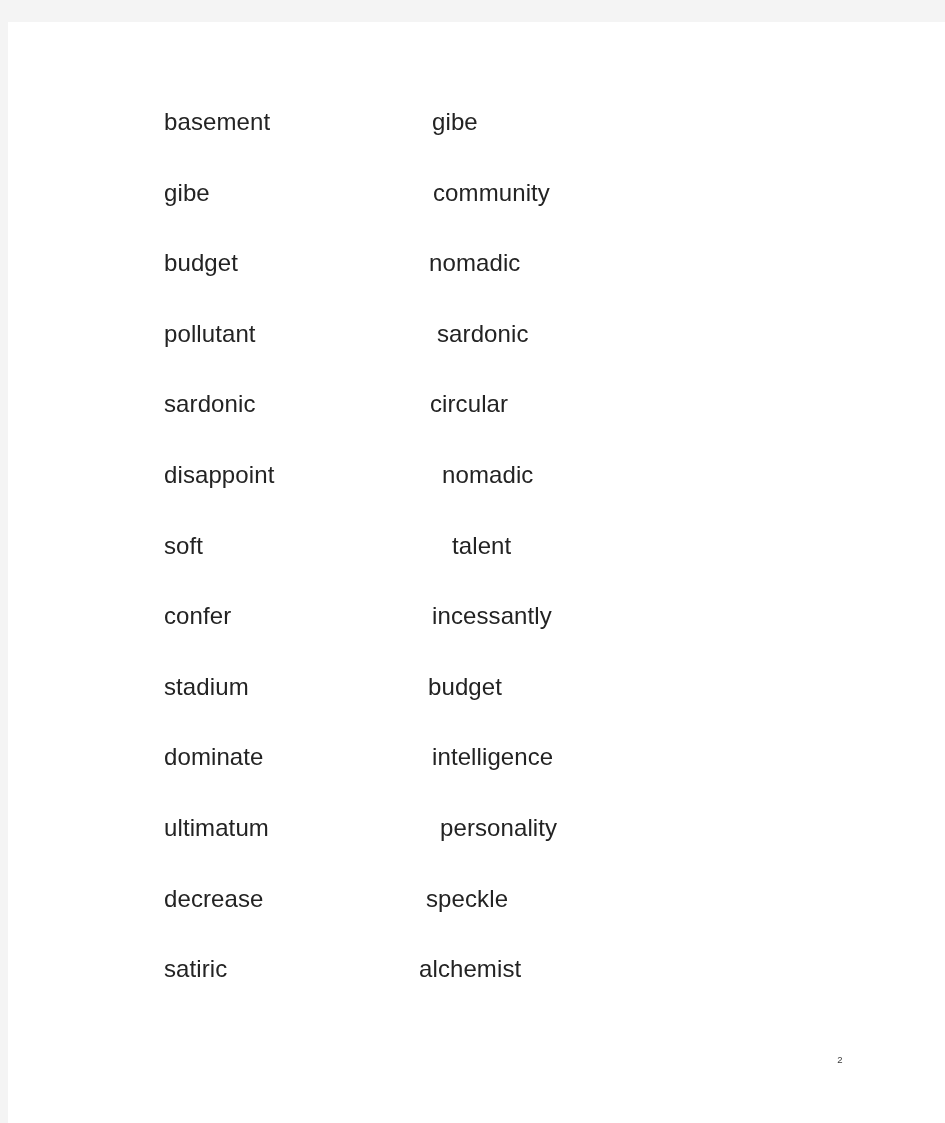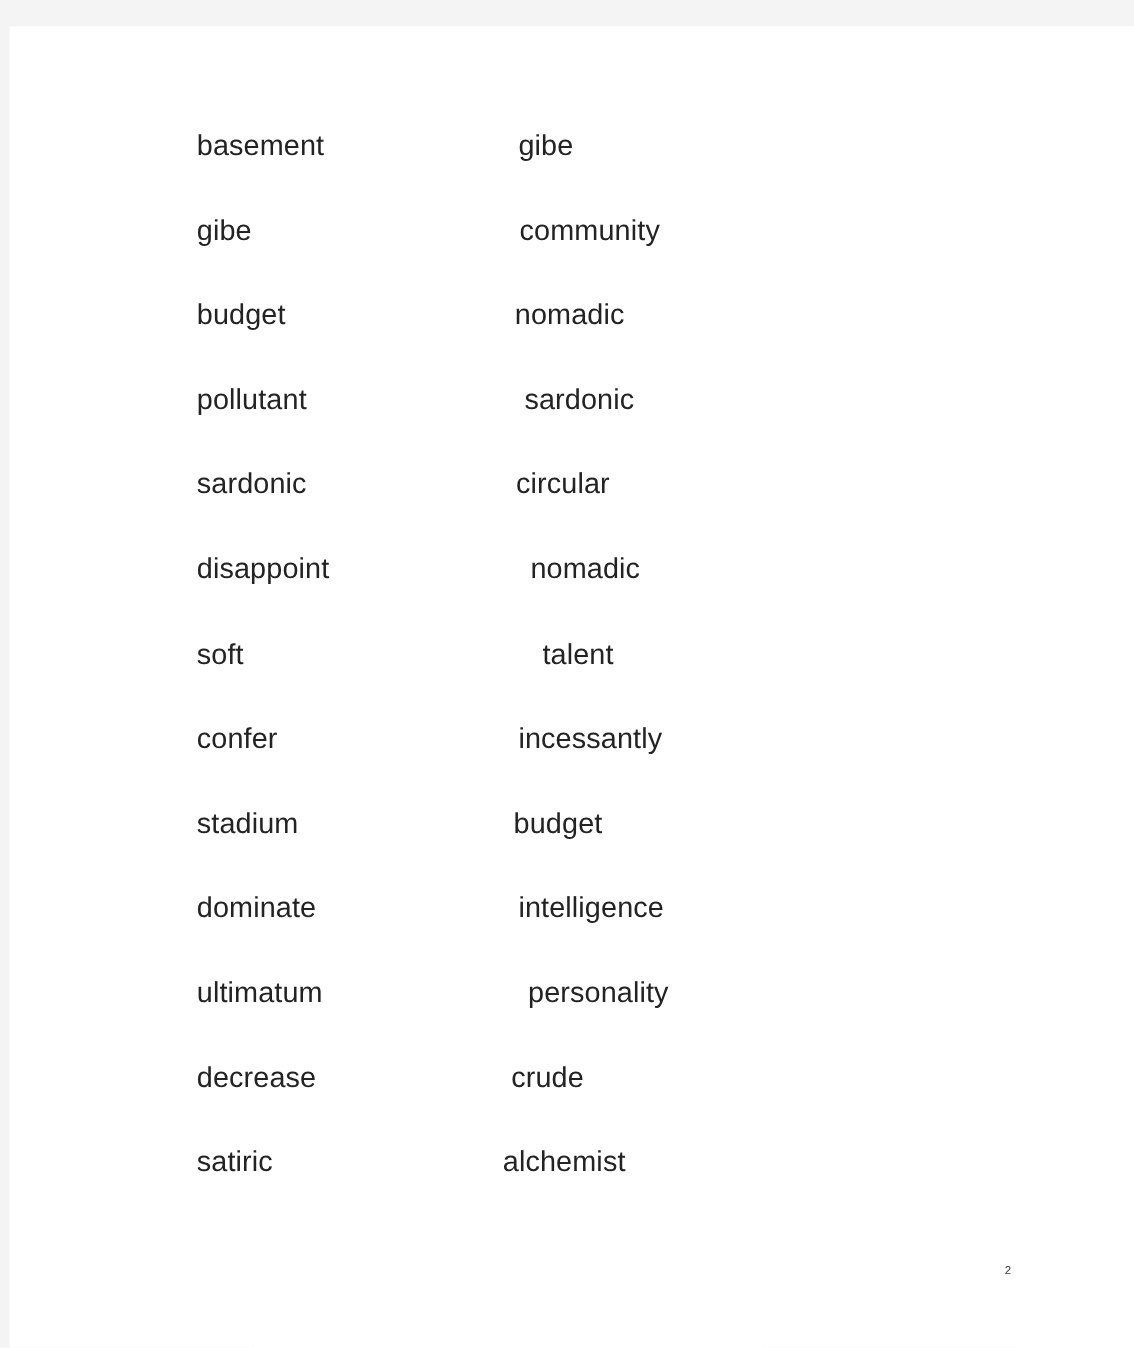--- a/index.html
+++ b/index.html
@@ -115,21 +115,21 @@
       <div class="word-row" style="top: 721.4px;">
         <div class="word-cell word-left">dominate</div>
         <div class="word-cell word-right" style="left: 424px;">intelligence</div>
       </div>
       <div class="word-row" style="top: 792px;">
         <div class="word-cell word-left">ultimatum</div>
         <div class="word-cell word-right" style="left: 432px;">personality</div>
       </div>
       <div class="word-row" style="top: 862.6px;">
         <div class="word-cell word-left">decrease</div>
-        <div class="word-cell word-right" style="left: 418px;">crude</div>
+        <div class="word-cell word-right" style="left: 418px;">speckle</div>
       </div>
       <div class="word-row" style="top: 933.2px;">
         <div class="word-cell word-left">satiric</div>
         <div class="word-cell word-right" style="left: 411px;">alchemist</div>
       </div>
     </div>
 
   <div id="page-number">2</div>
 
 </div>

